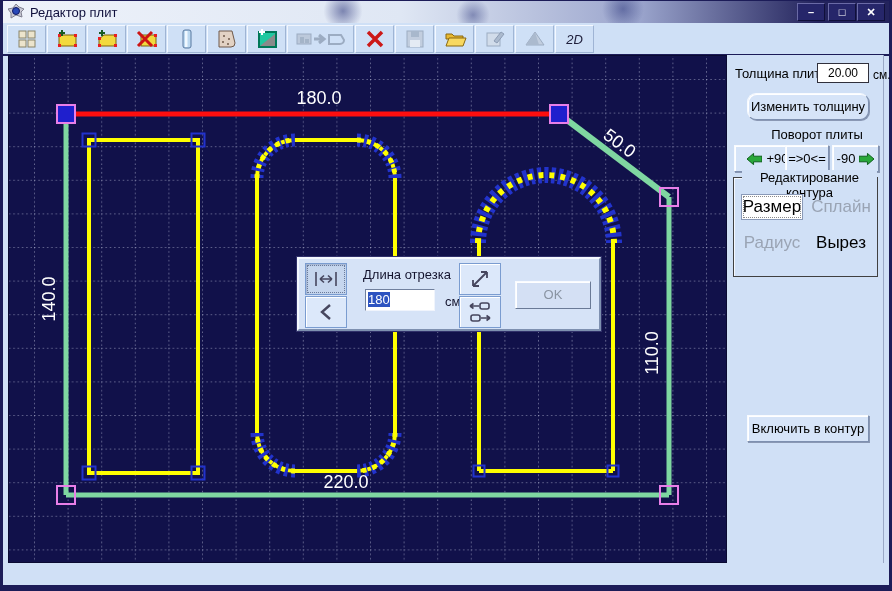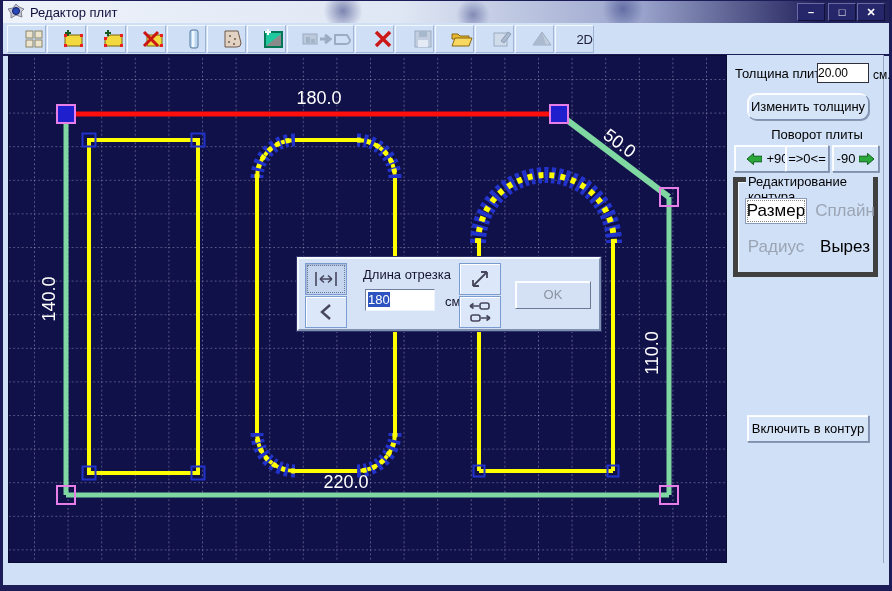--- a/index.html
+++ b/index.html
@@ -20,21 +20,21 @@
   .winbtn { position:absolute; top:2px; width:28px; height:18px; background:#26266a;
     border:1px solid #6a6aa6; border-bottom-color:#10103a; border-right-color:#10103a;
     color:#fff; font-size:11px; font-weight:bold; text-align:center; line-height:16px; }
   #btn-min { right:64px; } #btn-max { right:33px; } #btn-close { right:4px; }
 
   
   #toolbar { position:absolute; left:0; top:22px; width:100%; height:33px; background:#cfe0f6;
     border-bottom:2px solid #1c1c58; padding:2px 0 0 4px; display:flex; }
   .tbtn { width:39px; height:28px; background:#cfe0f6; flex:0 0 auto;
     border:1px solid; border-color:#f4f8ff #9fb4d4 #9fb4d4 #f4f8ff;
-    display:flex; align-items:center; justify-content:flex-end; margin-right:1px; }
+    display:flex; align-items:center; justify-content:center; margin-right:1px;font-style:italic; }
   .tbtn.wide { width:67px; }
   .tbtn.disabled { opacity:.95; }
   .tbtn-2d { font-size:13px; color:#20203c; }
 
   
   #canvas-wrap { position:absolute; left:5px; top:54px; width:719px; height:508px;
     background:#11114a; border:1px solid #0a0a32; }
 
   
   #dialog { position:absolute; left:288px; top:201px; width:304px; height:74px; background:#d6e3f7;
@@ -50,26 +50,26 @@
   #dlg-unit { position:absolute; left:146px; top:35px; font-size:13px; color:#14142e; }
   #dlg-ok { position:absolute; left:216px; top:22px; width:76px; height:28px; background:#d4e0f4;
     border:1px solid; border-color:#f8fbff #6a7a96 #6a7a96 #f8fbff; box-shadow:inset 1px 1px 0 #fff;
     font-size:13px; color:#8a94a2; text-align:center; line-height:26px; }
 
   
   #sidepanel { position:absolute; left:724px; top:54px; width:157px; height:508px; background:#d0e0f6;
     font-size:13px; color:#000; border-right:1px solid #9aa8c6; }
   .plabel { position:absolute; }
   #thick-input { position:absolute; left:90px; top:8px; width:52px; height:20px; background:#fff;
-    border:1px solid #30303c; font-size:12px; font-family:"Liberation Sans",sans-serif; }
+    border:1px solid #30303c; font-size:12px; text-align:center; font-family:"Liberation Sans",sans-serif; }
   .pbtn { position:absolute; background:#d6e4f8; border:1px solid; border-color:#f8fbff #7e90b0 #7e90b0 #f8fbff;
     box-shadow:inset 1px 1px 0 #ffffff, 1px 1px 0 #8a98b4; font-size:13px; color:#000;
     display:flex; align-items:center; justify-content:center; gap:4px; }
   #groupbox { position:absolute; left:6px; top:122px; width:145px; height:100px;
-    border:5px solid #404040; box-shadow:inset 1px 1px 0 #f4f8ff; }
+    border:1px solid #404040; box-shadow:inset 1px 1px 0 #f4f8ff;text-align:center; }
   #group-title { position:absolute; left:8px; top:-8px; background:#d0e0f6; padding:0 2px; font-size:13px; }
   .gbtn { position:absolute; width:62px; height:26px; font-size:17px; display:flex; align-items:center; justify-content:center; }
   .gbtn.active { background:#fff; border:1px solid #8a9ab8; outline:1px dotted #8a8a8a; outline-offset:-3px; }
   .gbtn.dim { color:#9aa4b4; }
 </style>
 </head>
 <body>
 
 <div id="window">
 <div id="chrome">

